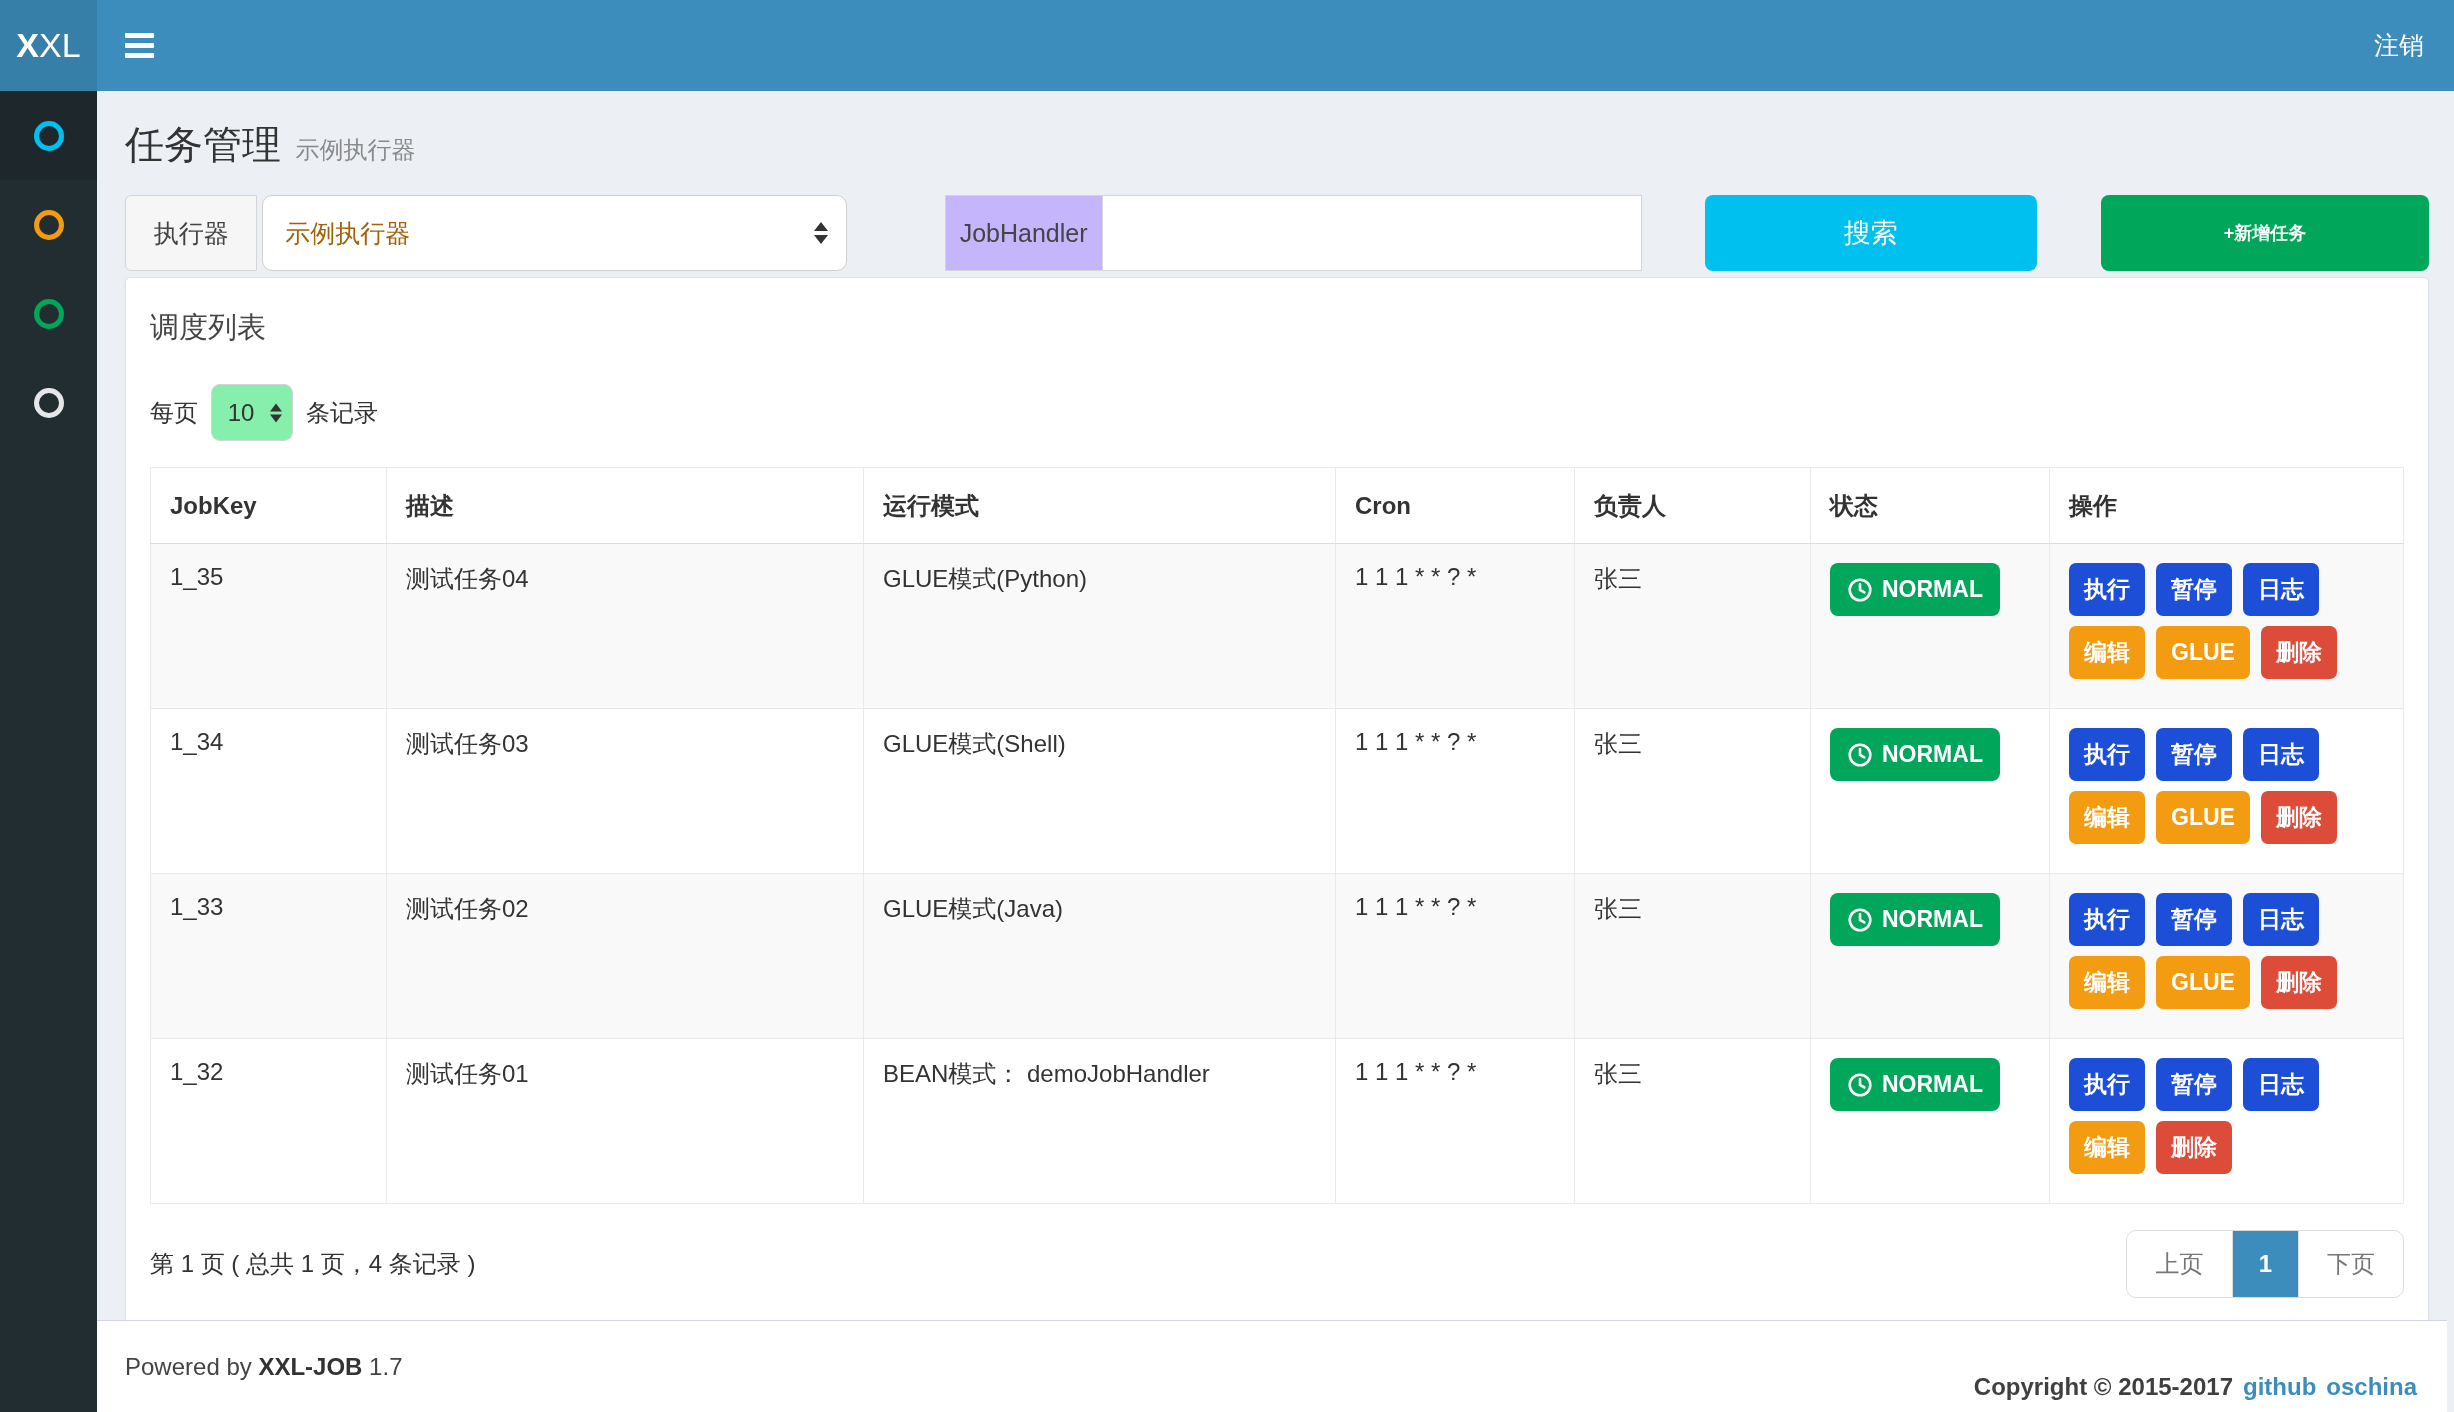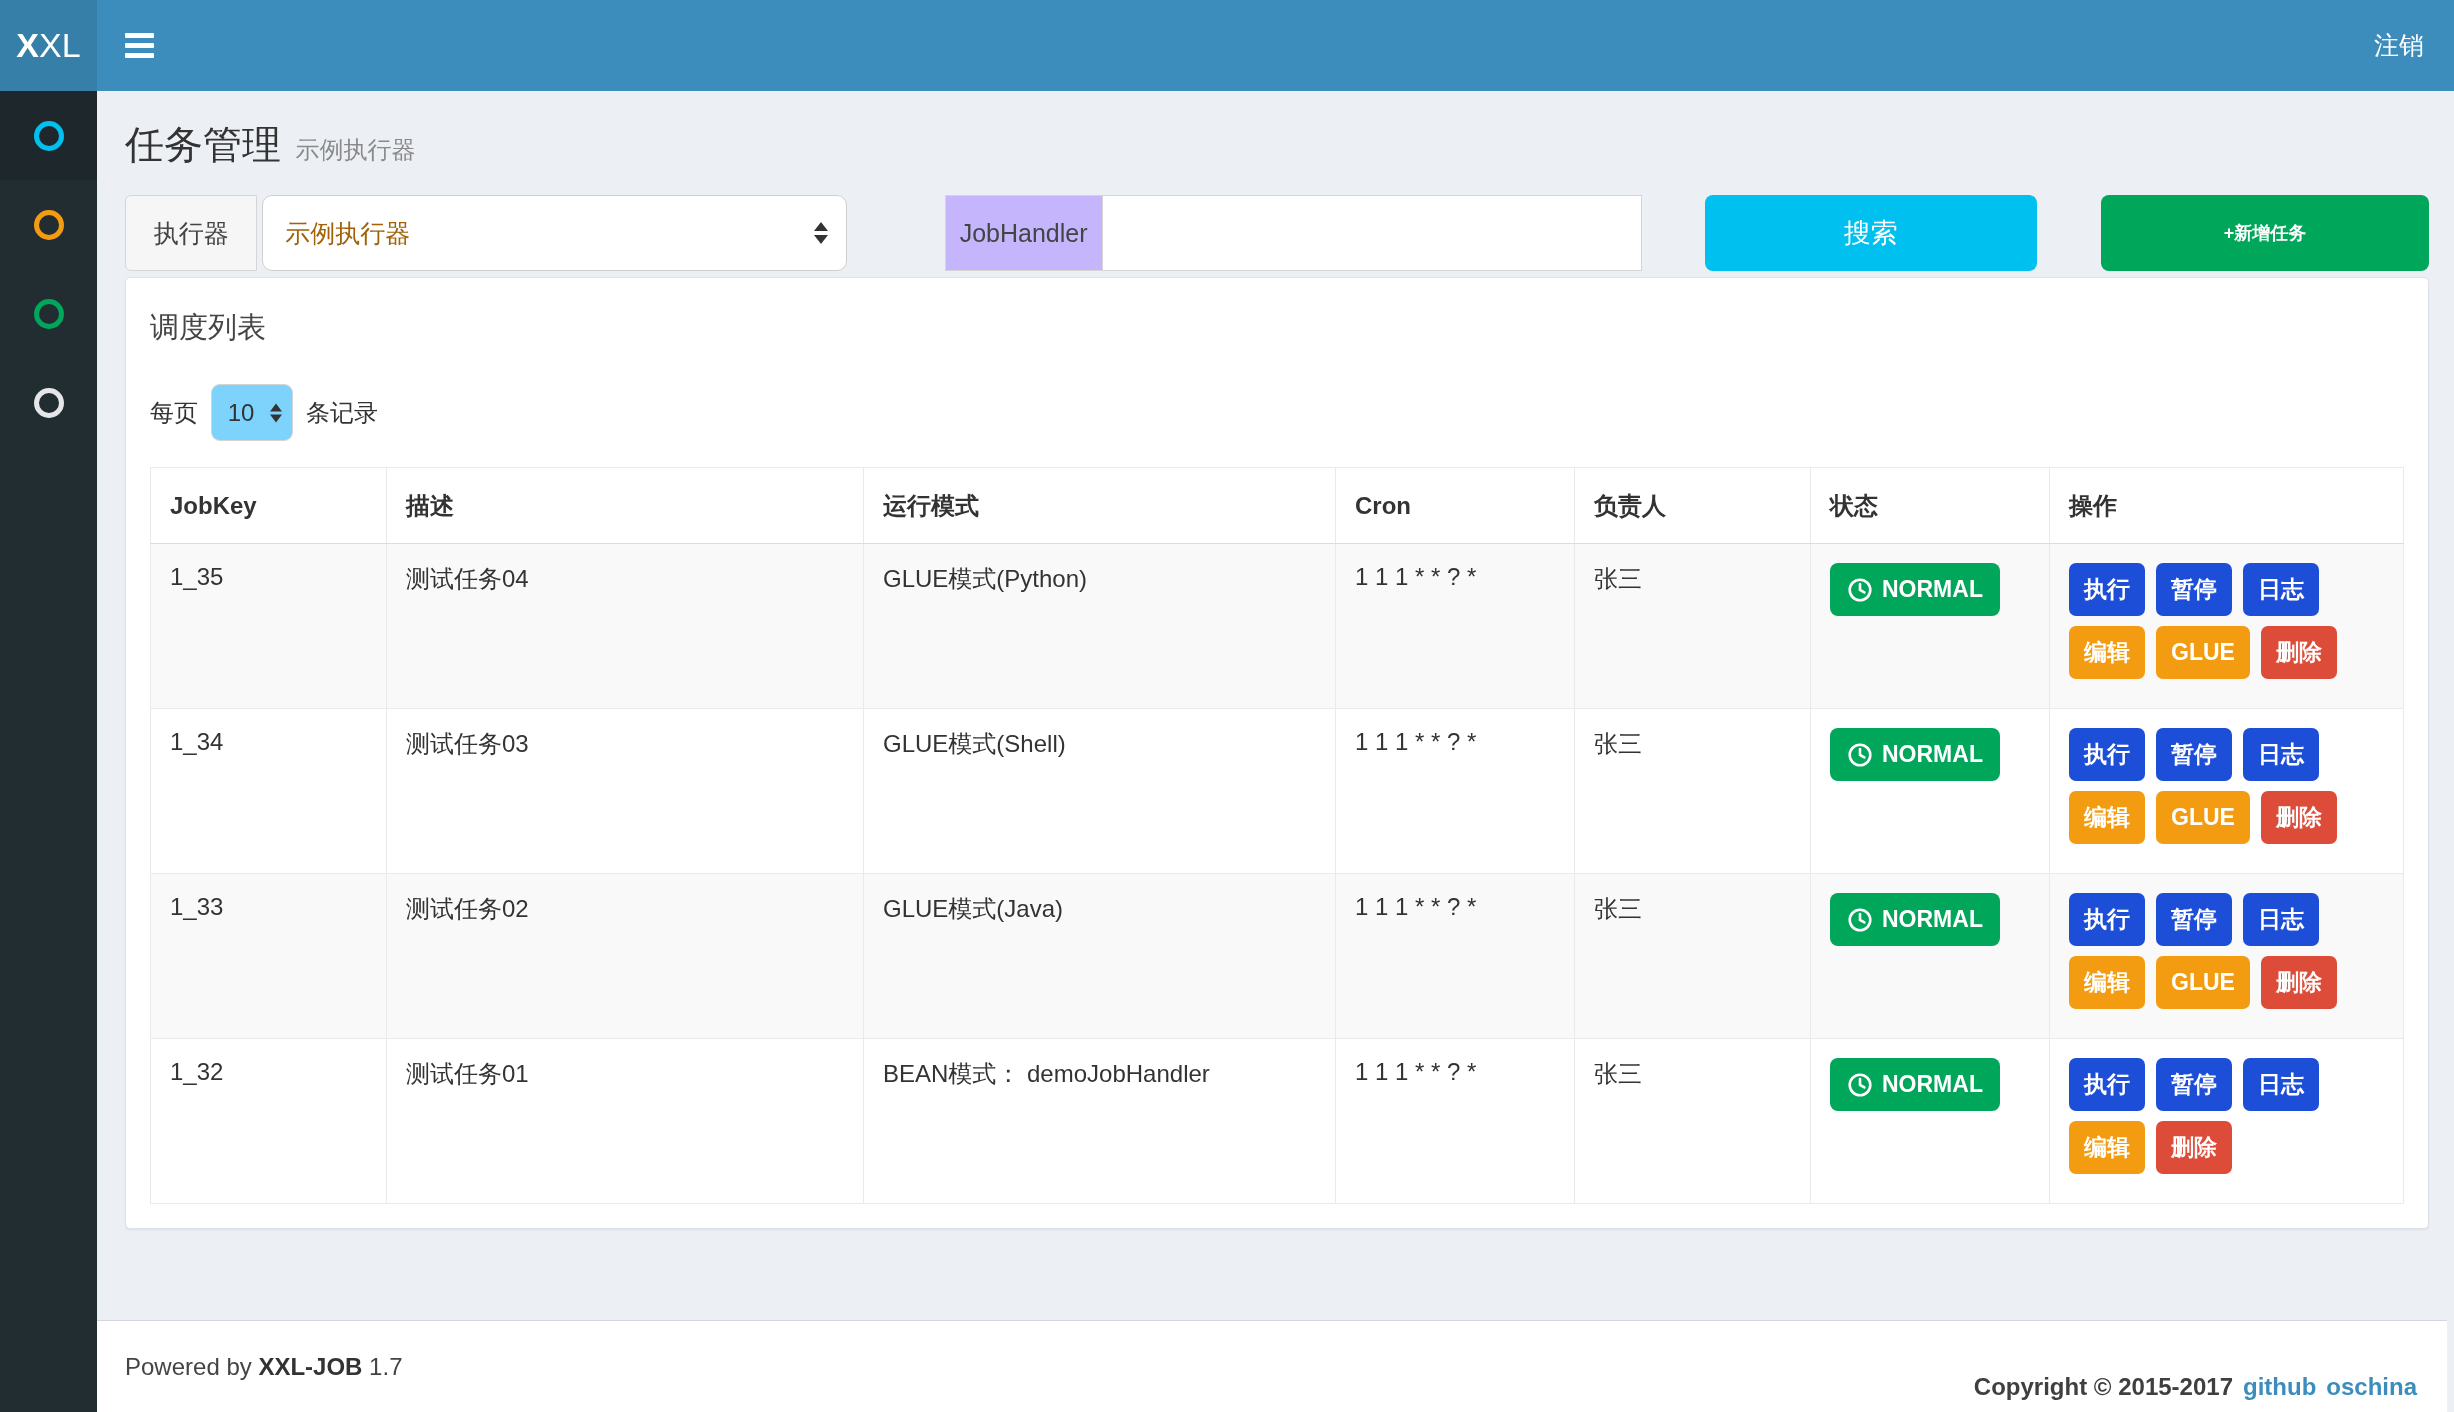--- a/index.html
+++ b/index.html
@@ -40,21 +40,21 @@
   .jh-group { margin-left:98px; display:flex; }
   .jh-addon { width:158px; background:#c4b5fd; border-radius:0; }
   .jh-input { width:539px; border:1px solid #d5d5d5; border-left:none; background:#fff; font-size:25px; padding:0 20px; outline:none; font-family:inherit; }
   .btn { border:none; cursor:pointer; color:#fff; font-family:inherit; }
   .btn-search { margin-left:63px; width:334px; background:#00c0ef; font-size:27px; border-radius:8px; }
   .btn-add { margin-left:64px; width:330px; background:#00a65a; font-size:18px; font-weight:700; border-radius:8px; }
   
   .box { margin-top:6px; background:#fff; border:1px solid #dde3e9; border-radius:5px; box-shadow:0 1px 2px rgba(0,0,0,0.08); padding:26px 24px 24px; }
   .box-title { font-size:29px; font-weight:500; color:#454545; margin:4px 0 36px; }
   .page-size { display:flex; align-items:center; gap:13px; font-size:24px; color:#333; margin-bottom:26px; }
-  .size-select { width:82px; height:57px; border:1px solid #d4d4d4; border-radius:9px; background:#7dd3fc; display:flex; align-items:center; justify-content:center; padding-right:22px; position:relative; font-size:24px; cursor:pointer; }
+  .size-select { width:82px; height:57px; border:1px solid #d4d4d4; border-radius:9px; background:#86efac; display:flex; align-items:center; justify-content:center; padding-right:22px; position:relative; font-size:24px; cursor:pointer; }
   .size-select .carets { right:10px; gap:3px; }
   .size-select .caret-up { border-left-width:6px; border-right-width:6px; border-bottom-width:8px; }
   .size-select .caret-down { border-left-width:6px; border-right-width:6px; border-top-width:8px; }
   
   table { width:100%; border-collapse:collapse; border:1px solid #dedede; }
   th { height:76px; text-align:left; padding:0 19px; font-size:24px; font-weight:700; color:#333; border:1px solid #eaeaea; border-bottom:1px solid #dcdcdc; background:#fff; }
   td { height:146px; vertical-align:top; padding:19px; font-size:24px; color:#333; border:1px solid #eaeaea; background:#fff; }
   tbody tr:nth-child(odd) td { background:#f9f9f9; }
   .status-badge { display:inline-flex; align-items:center; gap:9px; background:#00a65a; color:#fff; font-weight:700; font-size:23px; height:53px; padding:0 17px; border-radius:8px; }
   .status-badge svg { width:26px; height:26px; }
@@ -248,20 +248,28 @@
             </span>
           </td>
           <td>
             <button class="action-btn primary">执行</button><button class="action-btn primary">暂停</button><button class="action-btn primary">日志</button><br>
             <button class="action-btn warning">编辑</button><button class="action-btn danger">删除</button>
           </td>
         </tr>
       </tbody>
     </table>
 
+    <div class="pagination-row">
+      <div class="page-summary">第 1 页 ( 总共 1 页，4 条记录 )</div>
+      <div class="pager">
+        <div class="pager-item">上页</div>
+        <div class="pager-item active">1</div>
+        <div class="pager-item">下页</div>
+      </div>
+    </div>
   </div>
 </div>
 
 <div class="footer">
   <div class="footer-left">
     <span>Powered by</span>
     <b>XXL-JOB</b>
     <span>1.7</span>
   </div>
   <div class="footer-right">

